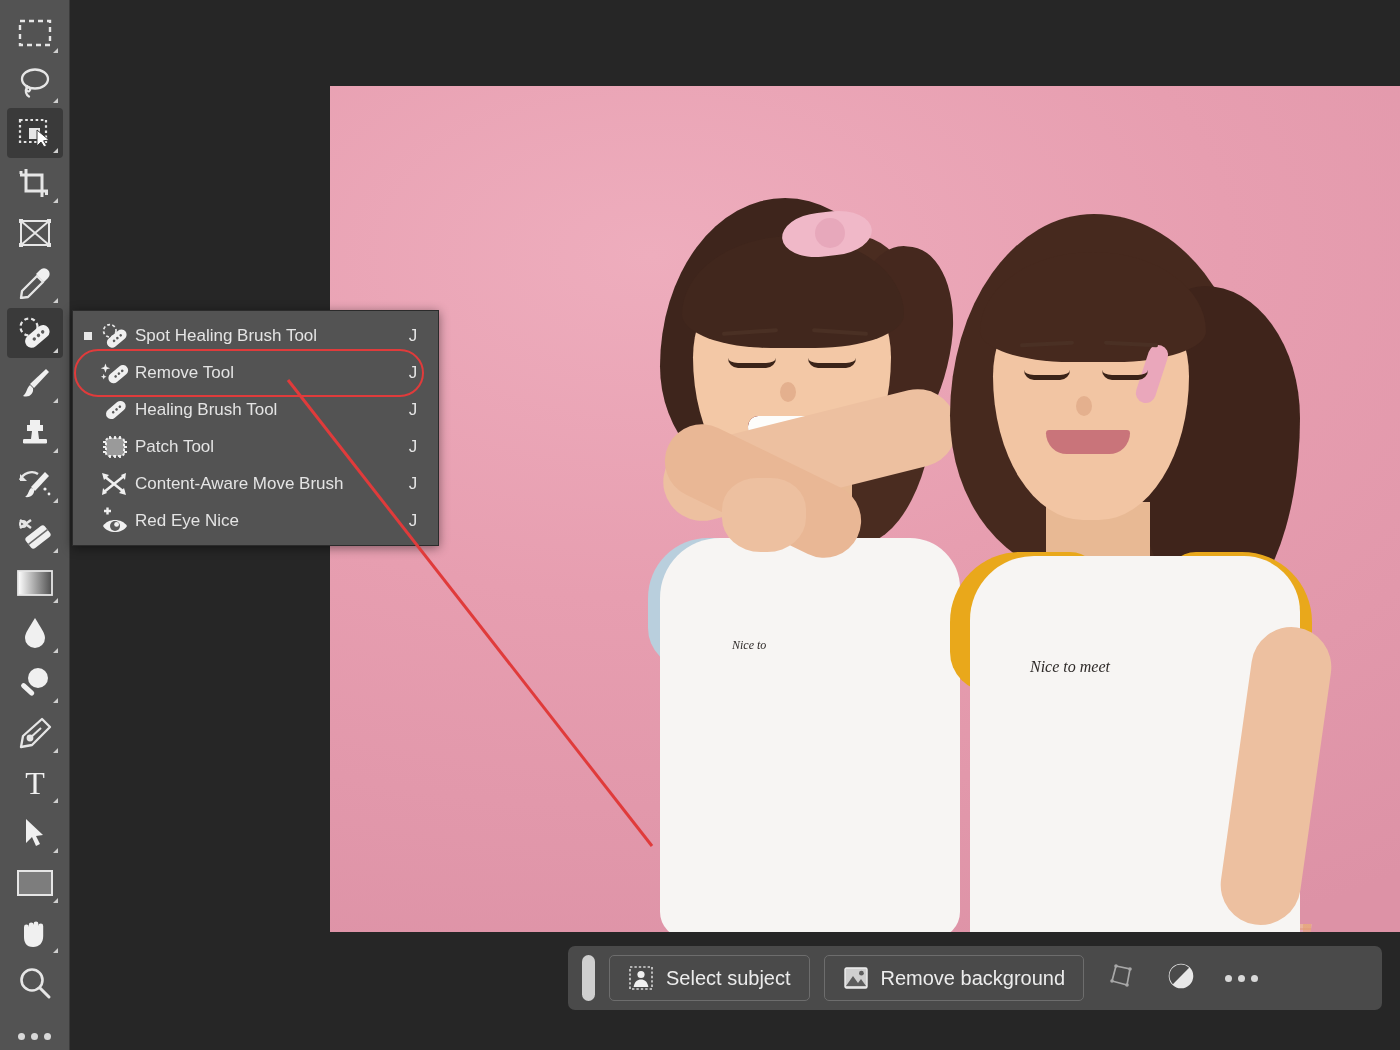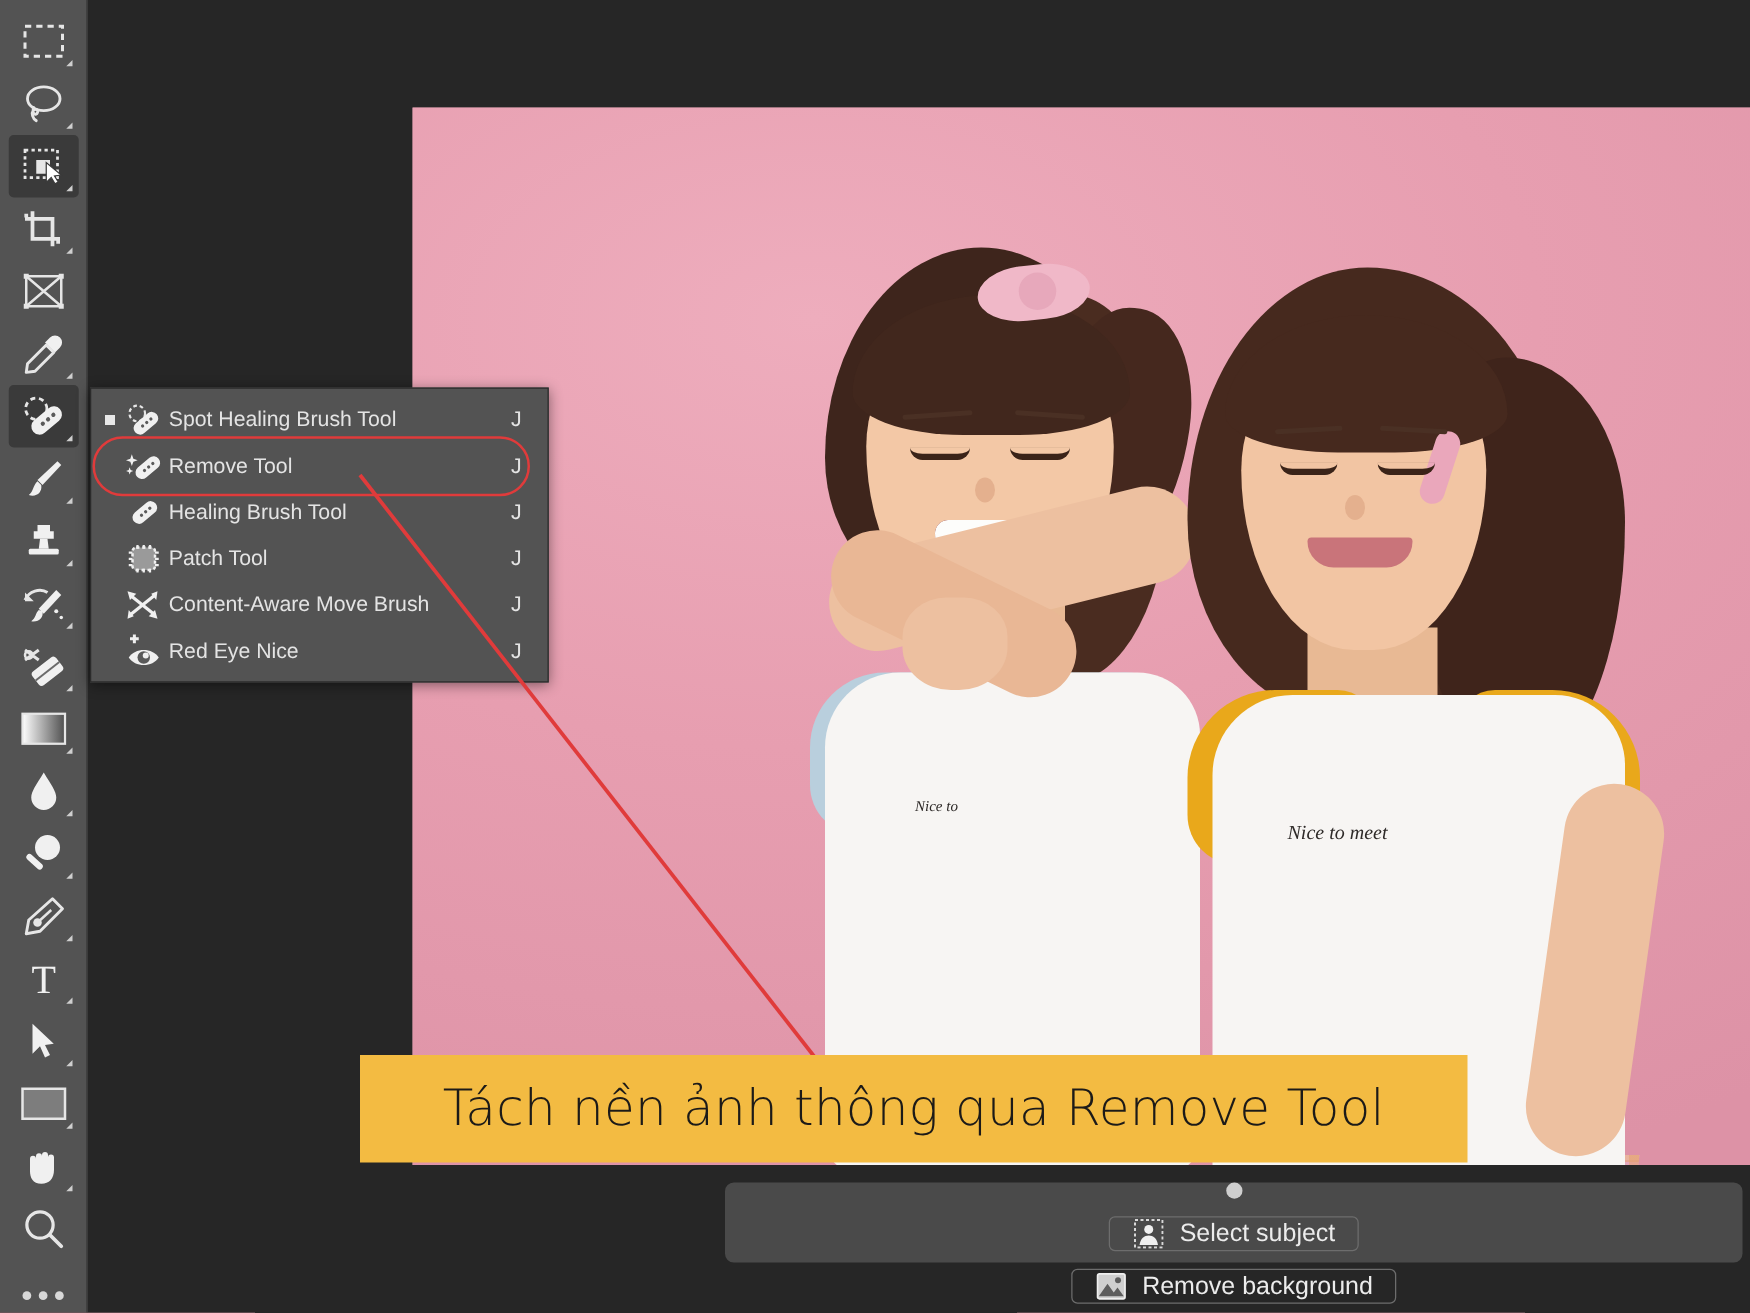--- a/index.html
+++ b/index.html
@@ -161,26 +161,25 @@
     z-index:70;
   }
   #caption .ctext{
     color:#1c1a18;font-size:40px;letter-spacing:.2px;
     font-family:"DejaVu Sans", sans-serif;font-weight:300;
     white-space:nowrap;
   }
 
   
   #optbar{
-    position:absolute;left:580px;top:946px;width:814px;height:64px;
+    position:absolute;left:568px;top:946px;width:814px;height:64px;
     background:#4a4a4a;border-radius:7px;
     display:flex;align-items:center;
     padding:0 14px;box-sizing:border-box;gap:14px;
     z-index:70;
-    flex-direction:column;
   }
   #optbar .grip{
     width:13px;height:46px;border-radius:7px;background:#cfcfcf;flex:0 0 13px;
   }
   .optbtn{
     display:flex;align-items:center;gap:12px;height:46px;
     border:1px solid #6d6d6d;border-radius:5px;background:transparent;
     padding:0 18px;box-sizing:border-box;
     color:#ececec;font-size:20px;white-space:nowrap;
   }
@@ -538,23 +537,20 @@
       <span class="mkey">J</span>
     </div>
   </div>
 
   <div id="highlight-ellipse"></div>
 
   <svg id="pointer-line">
     <line x1="288" y1="380" x2="652" y2="846" stroke="#e03b3b" stroke-width="3"></line>
   </svg>
 
-  <div id="caption">
-    <span class="ctext">Tách nền ảnh thông qua Remove Tool</span>
-  </div>
 
   <div id="optbar">
 
     <span class="grip"></span>
 
     <div class="optbtn">
       <span class="opticon">
         <svg width="24" height="24" viewBox="0 0 24 24">
           <rect x="1" y="1" width="22" height="22" fill="none" stroke="#d8d8d8" stroke-width="1.6" stroke-dasharray="2.4 2"></rect>
           <circle cx="12" cy="8.5" r="3.6" fill="#f0f0f0"></circle>

